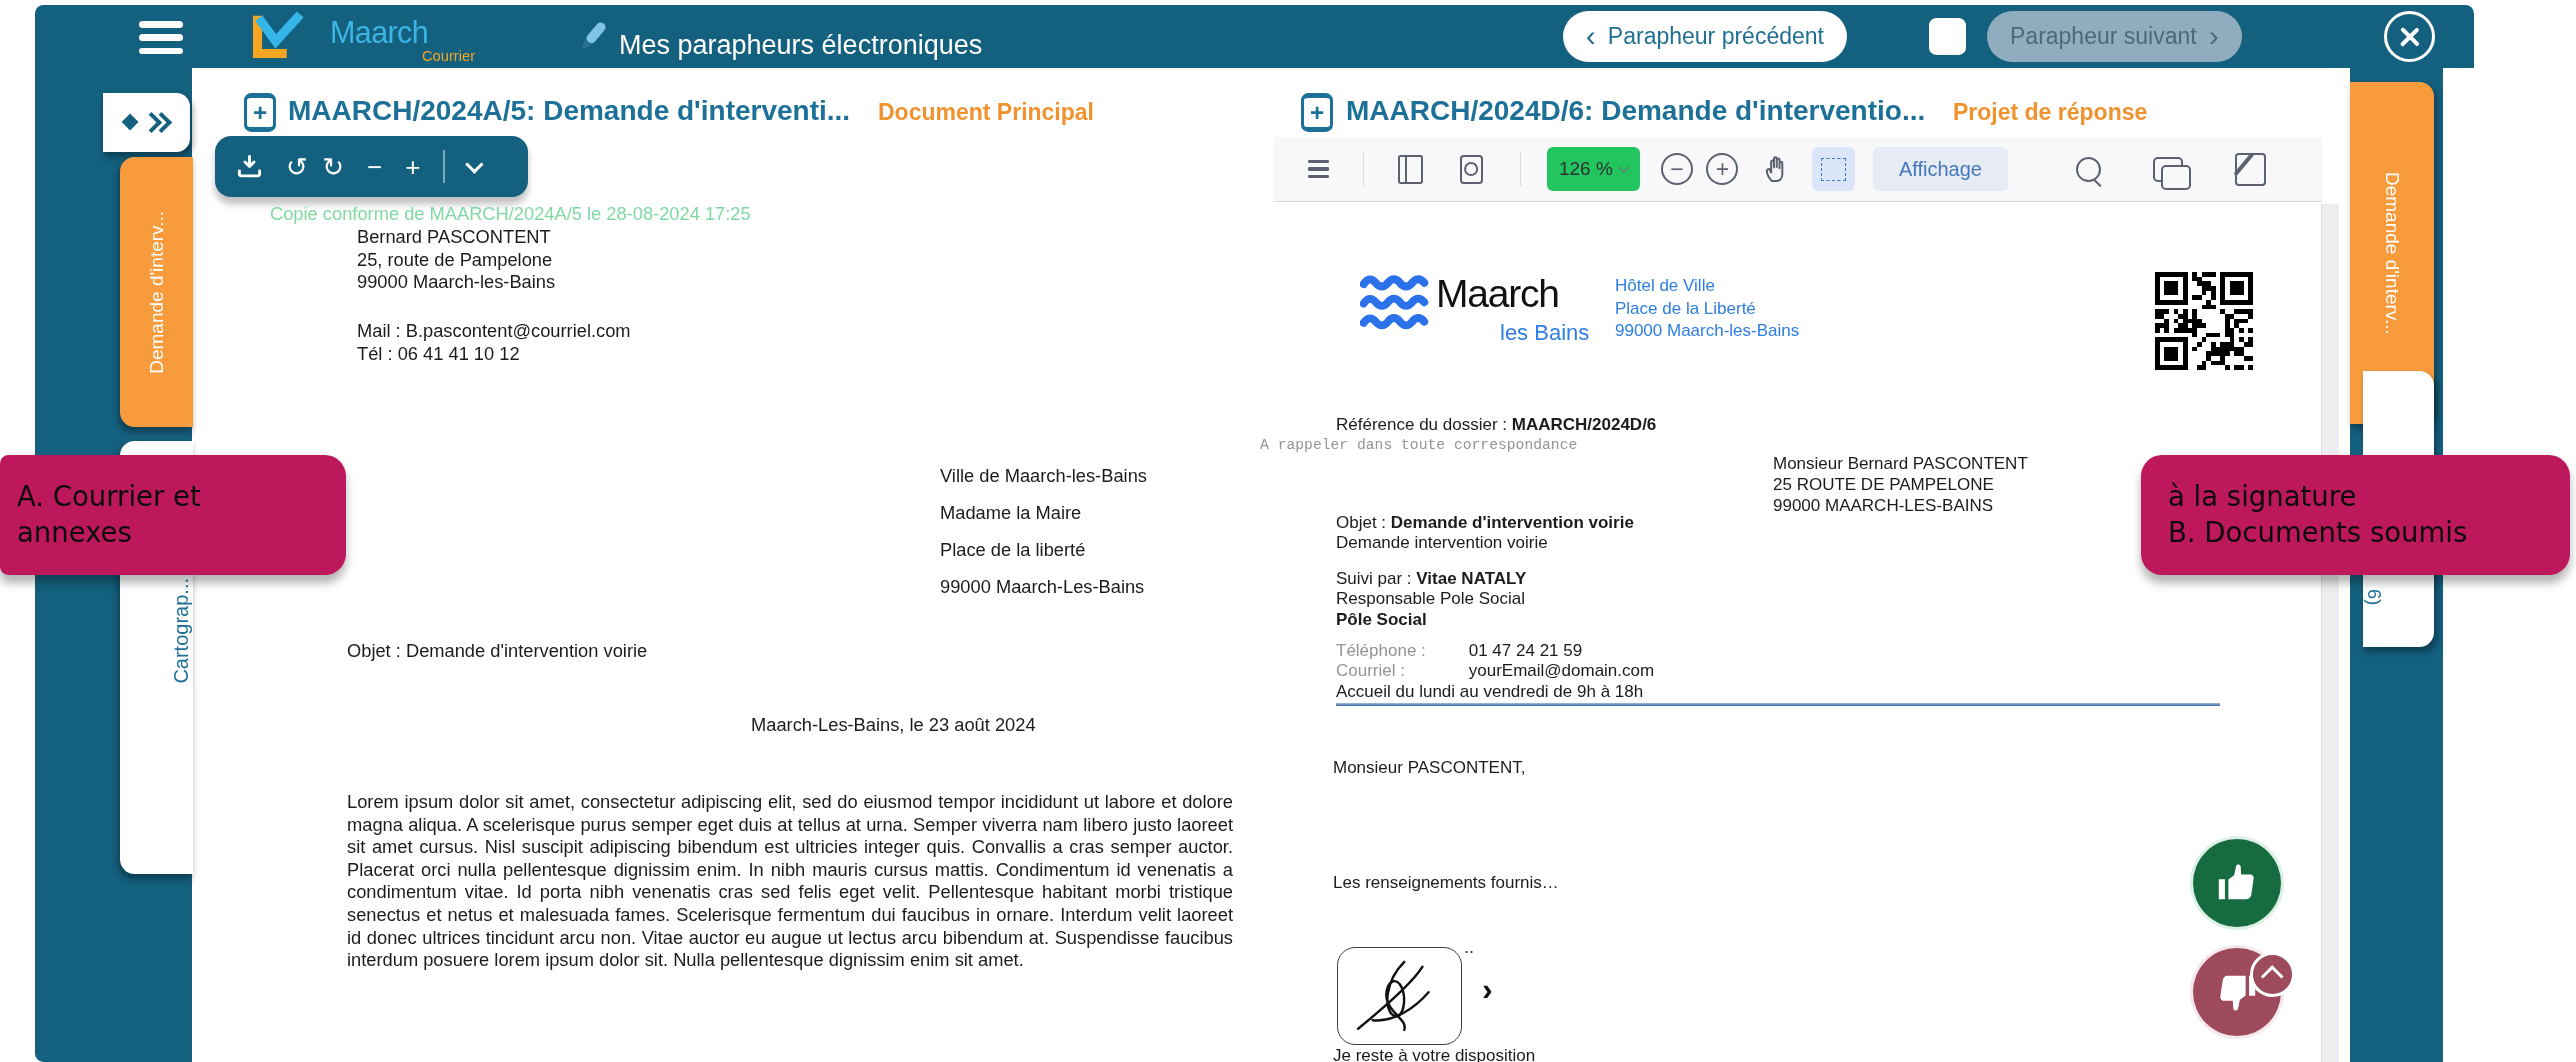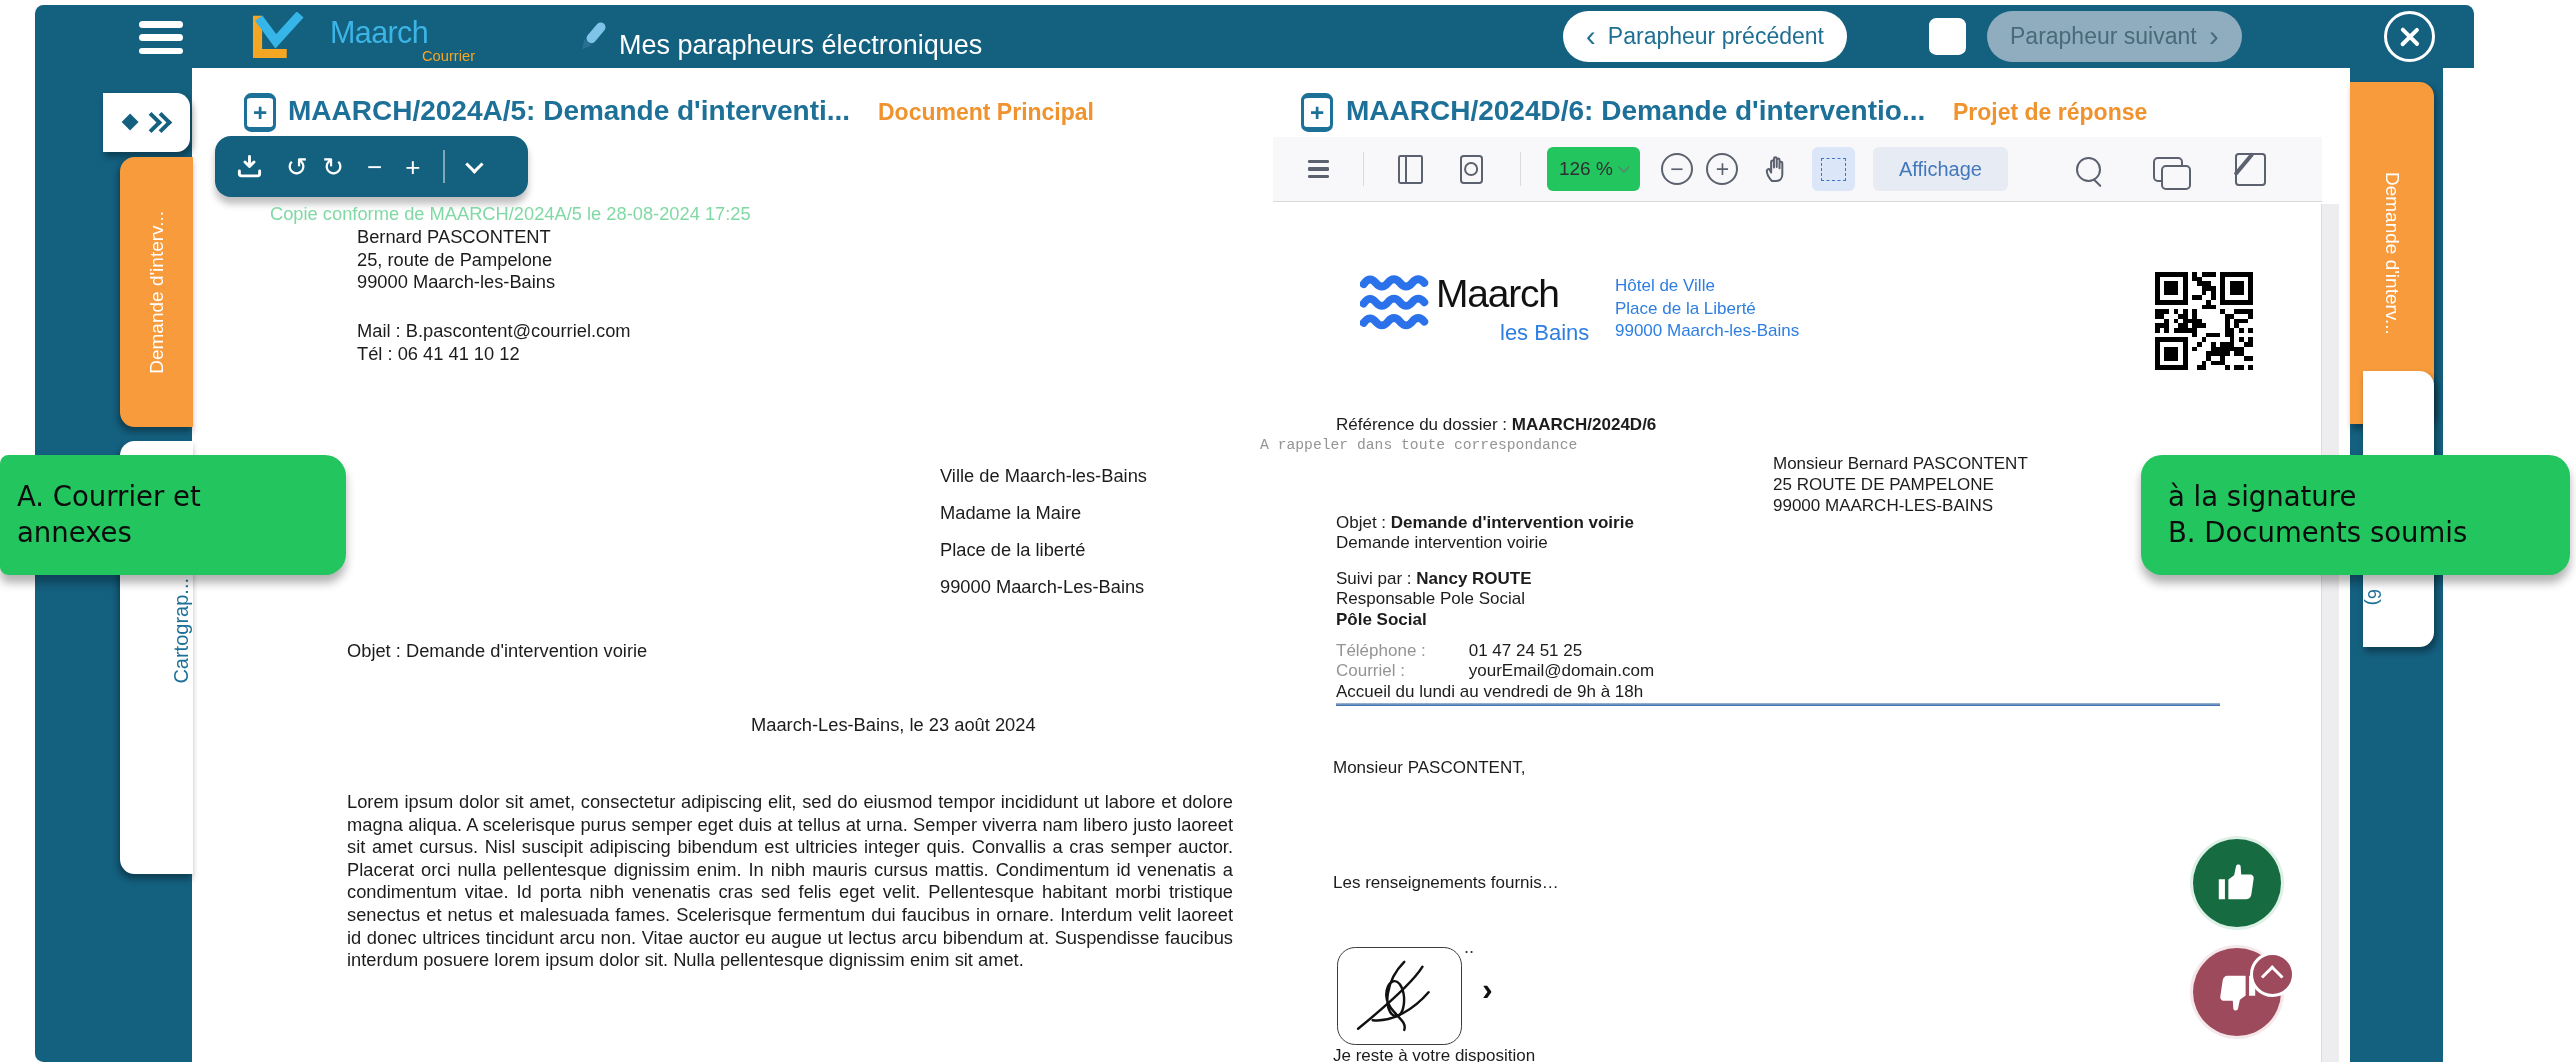--- a/index.html
+++ b/index.html
@@ -42,21 +42,21 @@
   .tab-white-l{left:120px;top:441px;width:73px;height:433px;background:#fff;border-radius:14.7px 0 0 14.7px;
                box-shadow:-1.2px 4.9px 6.1px rgba(0,0,0,.35);color:#1d7097;font-size:20px;
                justify-content:flex-end;padding-bottom:54px;}
   .tab-orange-r{left:2350px;top:82px;width:84px;height:342px;background:#f79b3d;border-radius:0 14.7px 14.7px 0;
                 box-shadow:2.4px 4.9px 6.1px rgba(0,0,0,.35);color:#fff;font-size:19px;overflow:hidden;}
   .tab-white-r{left:2363px;top:371px;width:71px;height:276px;background:#fff;border-radius:0 14.7px 14.7px 0;
                box-shadow:2.4px 4.9px 6.1px rgba(0,0,0,.35);color:#1d7097;font-size:18.3px;
                justify-content:flex-start;padding-top:177px;}
 
   
-  .callout{background:#22c55e;border-radius:8.5px 21px 21px 8.5px;box-shadow:0 7.3px 9.8px rgba(0,0,0,.3);
+  .callout{background:#be185d;border-radius:8.5px 21px 21px 8.5px;box-shadow:0 7.3px 9.8px rgba(0,0,0,.3);
            color:#0c0c0c;font-family:"DejaVu Sans",sans-serif;font-size:27.5px;line-height:1.3;
            display:flex;flex-direction:column;justify-content:center;z-index:9;}
   .callout.b{border-radius:21px;}
 
   
   .dochead-icon{width:32px;height:39px;border:3.1px solid #1d7097;border-top-width:5.5px;border-bottom-width:5.5px;
                 border-radius:7.3px;box-sizing:border-box;display:flex;align-items:center;justify-content:center;
                 color:#1d7097;font-size:24.4px;font-weight:bold;line-height:0;}
   .dochead-title{font-size:28px;font-weight:bold;color:#1d7097;white-space:nowrap;}
   .dochead-badge{font-size:23px;font-weight:bold;color:#f0922e;white-space:nowrap;}
@@ -441,28 +441,28 @@
     <div>25 ROUTE DE PAMPELONE</div>
     <div>99000 MAARCH-LES-BAINS</div>
   </div>
 
   <div class="abs r28" style="left:1336px;top:512px;">
     <span>Objet : </span><b>Demande d'intervention voirie</b>
   </div>
   <div class="abs r28" style="left:1336px;top:532px;">Demande intervention voirie</div>
 
   <div class="abs r28" style="left:1336px;top:568px;">
-    <span>Suivi par : </span><b>Nancy ROUTE</b>
+    <span>Suivi par : </span><b>Vitae NATALY</b>
   </div>
   <div class="abs r28" style="left:1336px;top:588px;">Responsable Pole Social</div>
   <div class="abs r28 bold" style="left:1336px;top:609px;">Pôle Social</div>
 
   <div class="abs r28" style="left:1336px;top:640px;">
     <span class="gray" style="display:inline-block;width:128px;">Téléphone :</span>
-    <span>01 47 24 51 25</span>
+    <span>01 47 24 21 59</span>
   </div>
   <div class="abs r28" style="left:1336px;top:660px;">
     <span class="gray" style="display:inline-block;width:128px;">Courriel :</span>
     <span>yourEmail@domain.com</span>
   </div>
   <div class="abs r28 gray" style="left:1336px;top:681px;">Accueil du lundi au vendredi de 9h à 18h</div>
 
   <div class="abs bluehr" style="left:1336px;top:703px;width:884px;"></div>
 
   <div class="abs r28" style="left:1333px;top:757px;">Monsieur PASCONTENT,</div>

